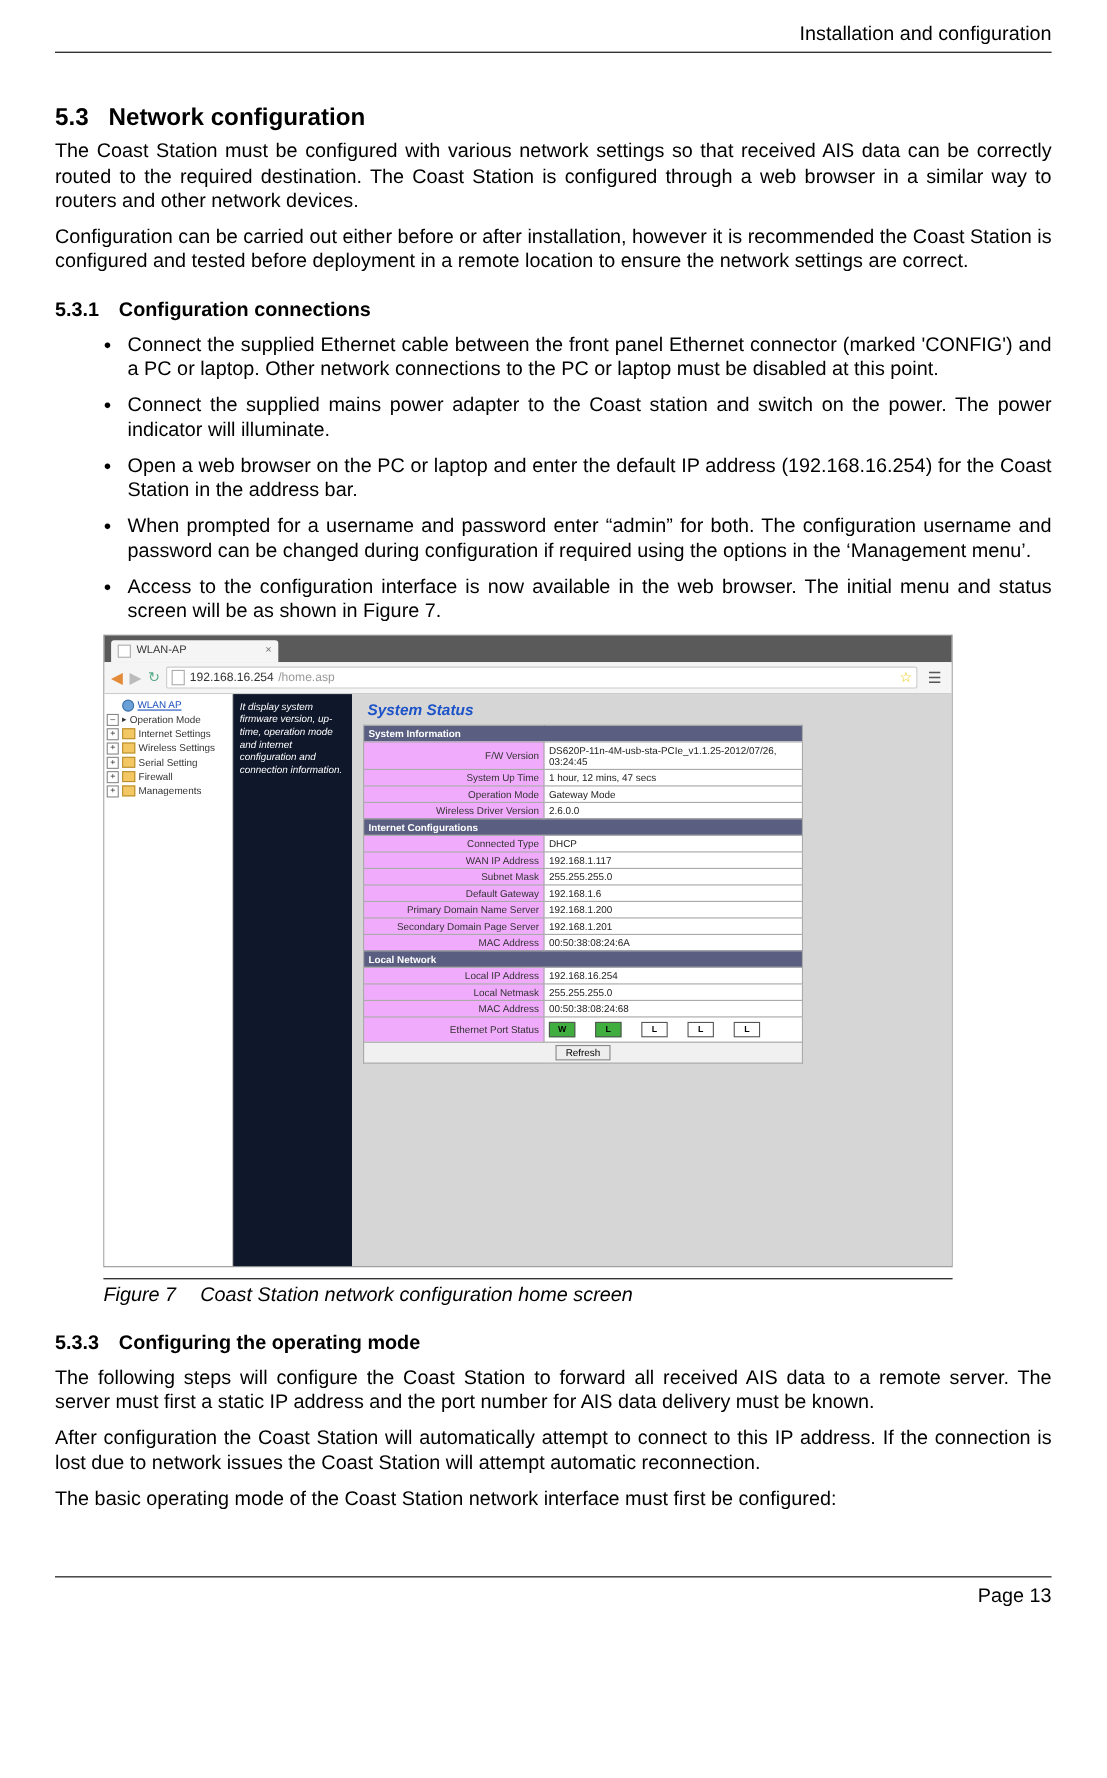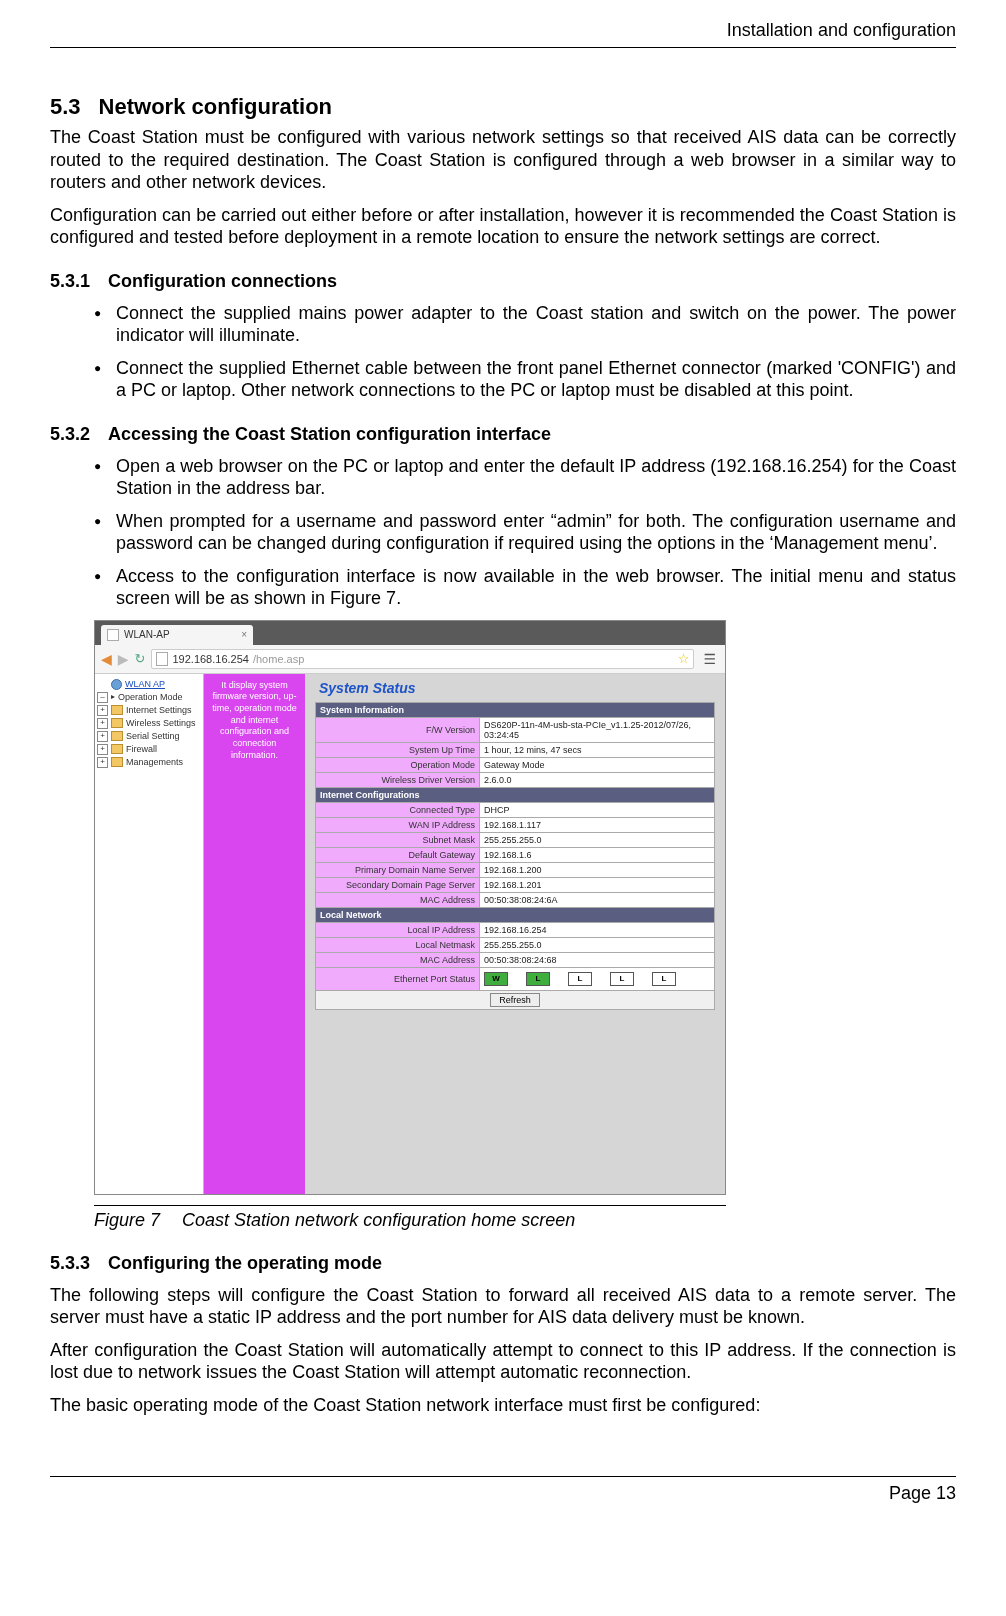--- a/index.html
+++ b/index.html
@@ -58,21 +58,21 @@
   ul.bullets li::before {
     content: "\25CF";
     position: absolute;
     left: 0;
     top: 0;
     font-size: 12px;
     line-height: 22px;
   }
   .figure-wrap {
     margin: 4px 0 0 44px;
-    width: 632px;
+    width: 772px;
   }
   
   .chrome {
     border: 1px solid #888;
     background: #fff;
     font-family: Arial, sans-serif;
   }
   .tabbar {
     background: #5a5a5a;
     height: 24px;
@@ -148,26 +148,26 @@
     border-right: 1px solid #bbb;
   }
   .tree-item { display:flex; align-items:flex-start; gap:3px; padding:1px 0; white-space:nowrap;}
   .tree-item .exp { width:9px;height:9px;border:1px solid #888;display:inline-flex;align-items:center;justify-content:center;font-size:8px;line-height:1;background:#fff;}
   .tree-item.root .exp { visibility:hidden;}
   .tree-item .folder { width:10px;height:8px;background:#f3c763;border:1px solid #b89030;}
   .tree-item .world { width:9px;height:9px;border-radius:50%;background:#6aa0d8;border:1px solid #3a6fa8;}
   .tree-item.root a { color:#1a4fbb; text-decoration:underline;}
   .hint {
     width: 96px;
-    background: #d946ef;
+    background: #0f172a;
     color: #fff;
     font-size: 9px;
+    font-style: italic;
     padding: 6px;
     line-height: 1.3;
-    text-align: center;
   }
   .content {
     flex: 1;
     padding: 6px 10px 18px 10px;
     background: #d6d6d6;
   }
   .content h4 {
     color: #1d53c8;
     margin: 0 0 6px 4px;
     font-size: 14px;
@@ -241,27 +241,24 @@
     <span class="num">5.3</span><span>Network configuration</span>
   </h2>
 
   <p class="body">The Coast Station must be configured with various network settings so that received AIS data can be correctly routed to the required destination. The Coast Station is configured through a web browser in a similar way to routers and other network devices.</p>
   <p class="body">Configuration can be carried out either before or after installation, however it is recommended the Coast Station is configured and tested before deployment in a remote location to ensure the network settings are correct.</p>
 
   <h3 class="sub">
     <span class="num">5.3.1</span><span>Configuration connections</span>
   </h3>
   <ul class="bullets">
+    <li>Connect the supplied Ethernet cable between the front panel Ethernet connector (marked 'CONFIG') and a PC or laptop. Other network connections to the PC or laptop must be disabled at this point.</li>
     <li>Connect the supplied mains power adapter to the Coast station and switch on the power. The power indicator will illuminate.</li>
-    <li>Connect the supplied Ethernet cable between the front panel Ethernet connector (marked 'CONFIG') and a PC or laptop. Other network connections to the PC or laptop must be disabled at this point.</li>
   </ul>
 
-  <h3 class="sub">
-    <span class="num">5.3.2</span><span>Accessing the Coast Station configuration interface</span>
-  </h3>
   <ul class="bullets">
     <li>Open a web browser on the PC or laptop and enter the default IP address (192.168.16.254) for the Coast Station in the address bar.</li>
     <li>When prompted for a username and password enter “admin” for both. The configuration username and password can be changed during configuration if required using the options in the ‘Management menu’.</li>
     <li>Access to the configuration interface is now available in the web browser. The initial menu and status screen will be as shown in Figure 7.</li>
   </ul>
 
   <div class="figure-wrap">
     <div class="chrome">
       <div class="tabbar">
         <div class="tab">
@@ -415,18 +412,18 @@
       </div>
     </div>
     <div class="fig-caption">
       <span class="fignum">Figure 7</span><span>Coast Station network configuration home screen</span>
     </div>
   </div>
 
   <h3 class="sub">
     <span class="num">5.3.3</span><span>Configuring the operating mode</span>
   </h3>
-  <p class="body">The following steps will configure the Coast Station to forward all received AIS data to a remote server. The server must have a static IP address and the port number for AIS data delivery must be known.</p>
+  <p class="body">The following steps will configure the Coast Station to forward all received AIS data to a remote server. The server must first a static IP address and the port number for AIS data delivery must be known.</p>
   <p class="body">After configuration the Coast Station will automatically attempt to connect to this IP address. If the connection is lost due to network issues the Coast Station will attempt automatic reconnection.</p>
   <p class="body">The basic operating mode of the Coast Station network interface must first be configured:</p>
 
   <div class="footer">Page 13</div>
 </div>
 
 </body></html>

